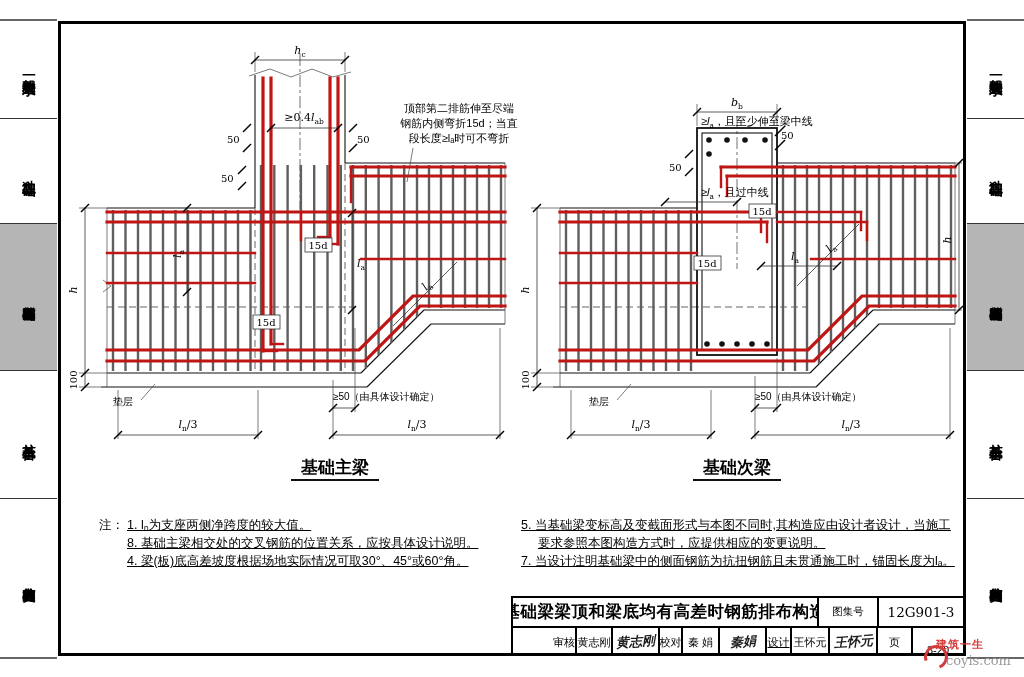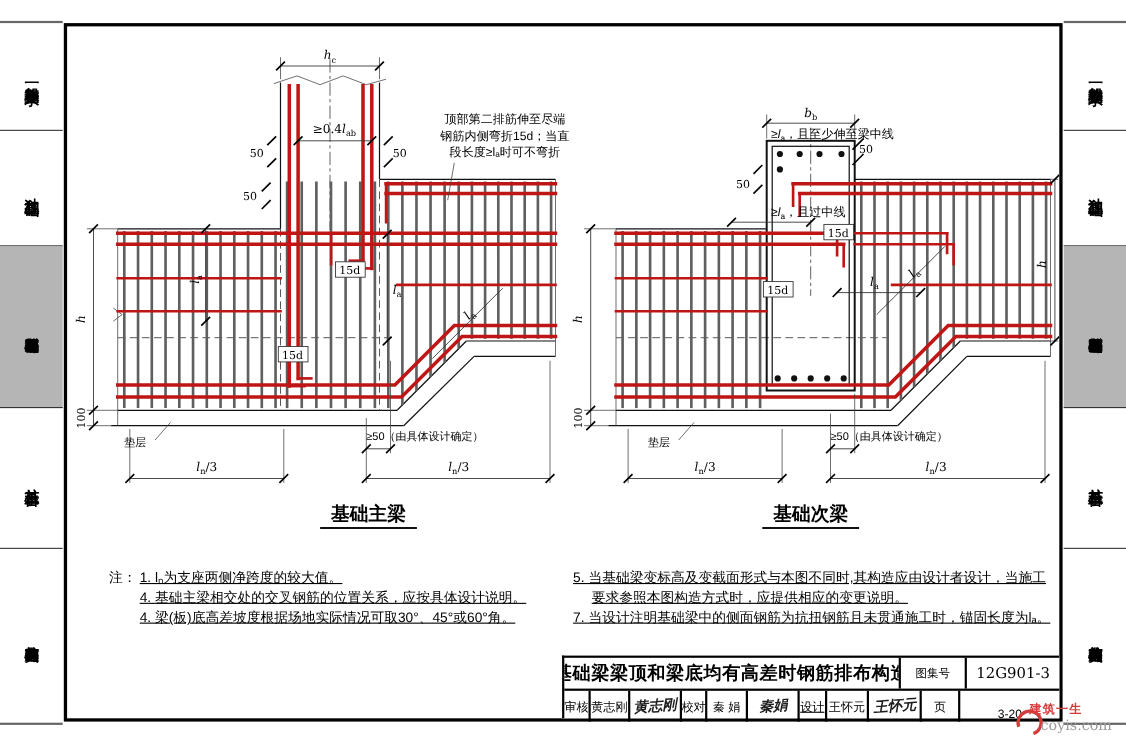--- a/index.html
+++ b/index.html
@@ -49,21 +49,21 @@
   .notes .pfx{flex:0 0 28px;}
   .notes .item{padding-left:1.35em;text-indent:-1.35em;text-decoration:underline;}
   .notes-left{left:38px;top:492px;width:420px;}
   .notes-right{left:460px;top:492px;width:442px;}
   
   .tblock{position:absolute;left:450px;top:572px;width:452px;height:57px;
           border-left:2.5px solid #000;border-top:2.5px solid #000;
           display:flex;flex-direction:column;background:#fff;box-sizing:border-box;}
   .trow{display:flex;box-sizing:border-box;}
   .trow1{flex:0 0 30px;border-bottom:2px solid #000;}
-  .trow2{flex:1 1 auto;}
+  .trow2{flex:1 1 auto;padding-left:40px;}
   .cell{border-right:2px solid #000;display:flex;align-items:center;
         justify-content:center;box-sizing:border-box;overflow:hidden;white-space:nowrap;}
   .cell:last-child{border-right:none;}
   .c-title{flex:1;font-size:16.5px;font-weight:bold;letter-spacing:0.5px;}
   .c-atlas-lbl{flex:0 0 60px;font-size:10.5px;}
   .c-atlas-no{flex:0 0 84px;font-size:13.5px;font-family:"DejaVu Serif",serif;}
   .trow2 .cell{font-size:11px;}
   .w24{flex:0 0 24px;}.w36{flex:0 0 36px;}.w47{flex:0 0 47px;}
   .w23{flex:0 0 23px;}.w37{flex:0 0 37px;}.w25{flex:0 0 25px;text-decoration:underline;}
   .w38{flex:0 0 38px;}.w48{flex:0 0 48px;}.w35{flex:0 0 35px;}
@@ -447,21 +447,21 @@
       <line class="thick" x1="632" y1="456" x2="720" y2="456"></line>
     </g>
   </g>
 </svg>
 
   <div class="notes notes-left">
     <div class="row">
       <span class="pfx">注：</span>
       <div>
         <div class="item">1. lₙ为支座两侧净跨度的较大值。</div>
-        <div class="item">4. 基础主梁相交处的交叉钢筋的位置关系，应按具体设计说明。</div>
+        <div class="item">8. 基础主梁相交处的交叉钢筋的位置关系，应按具体设计说明。</div>
         <div class="item">4. 梁(板)底高差坡度根据场地实际情况可取30°、45°或60°角。</div>
       </div>
     </div>
   </div>
   <div class="notes notes-right">
     <div class="item">5. 当基础梁变标高及变截面形式与本图不同时,其构造应由设计者设计，当施工要求参照本图构造方式时，应提供相应的变更说明。</div>
     <div class="item">7. 当设计注明基础梁中的侧面钢筋为抗扭钢筋且未贯通施工时，锚固长度为lₐ。</div>
   </div>
 
   <div class="tblock">

